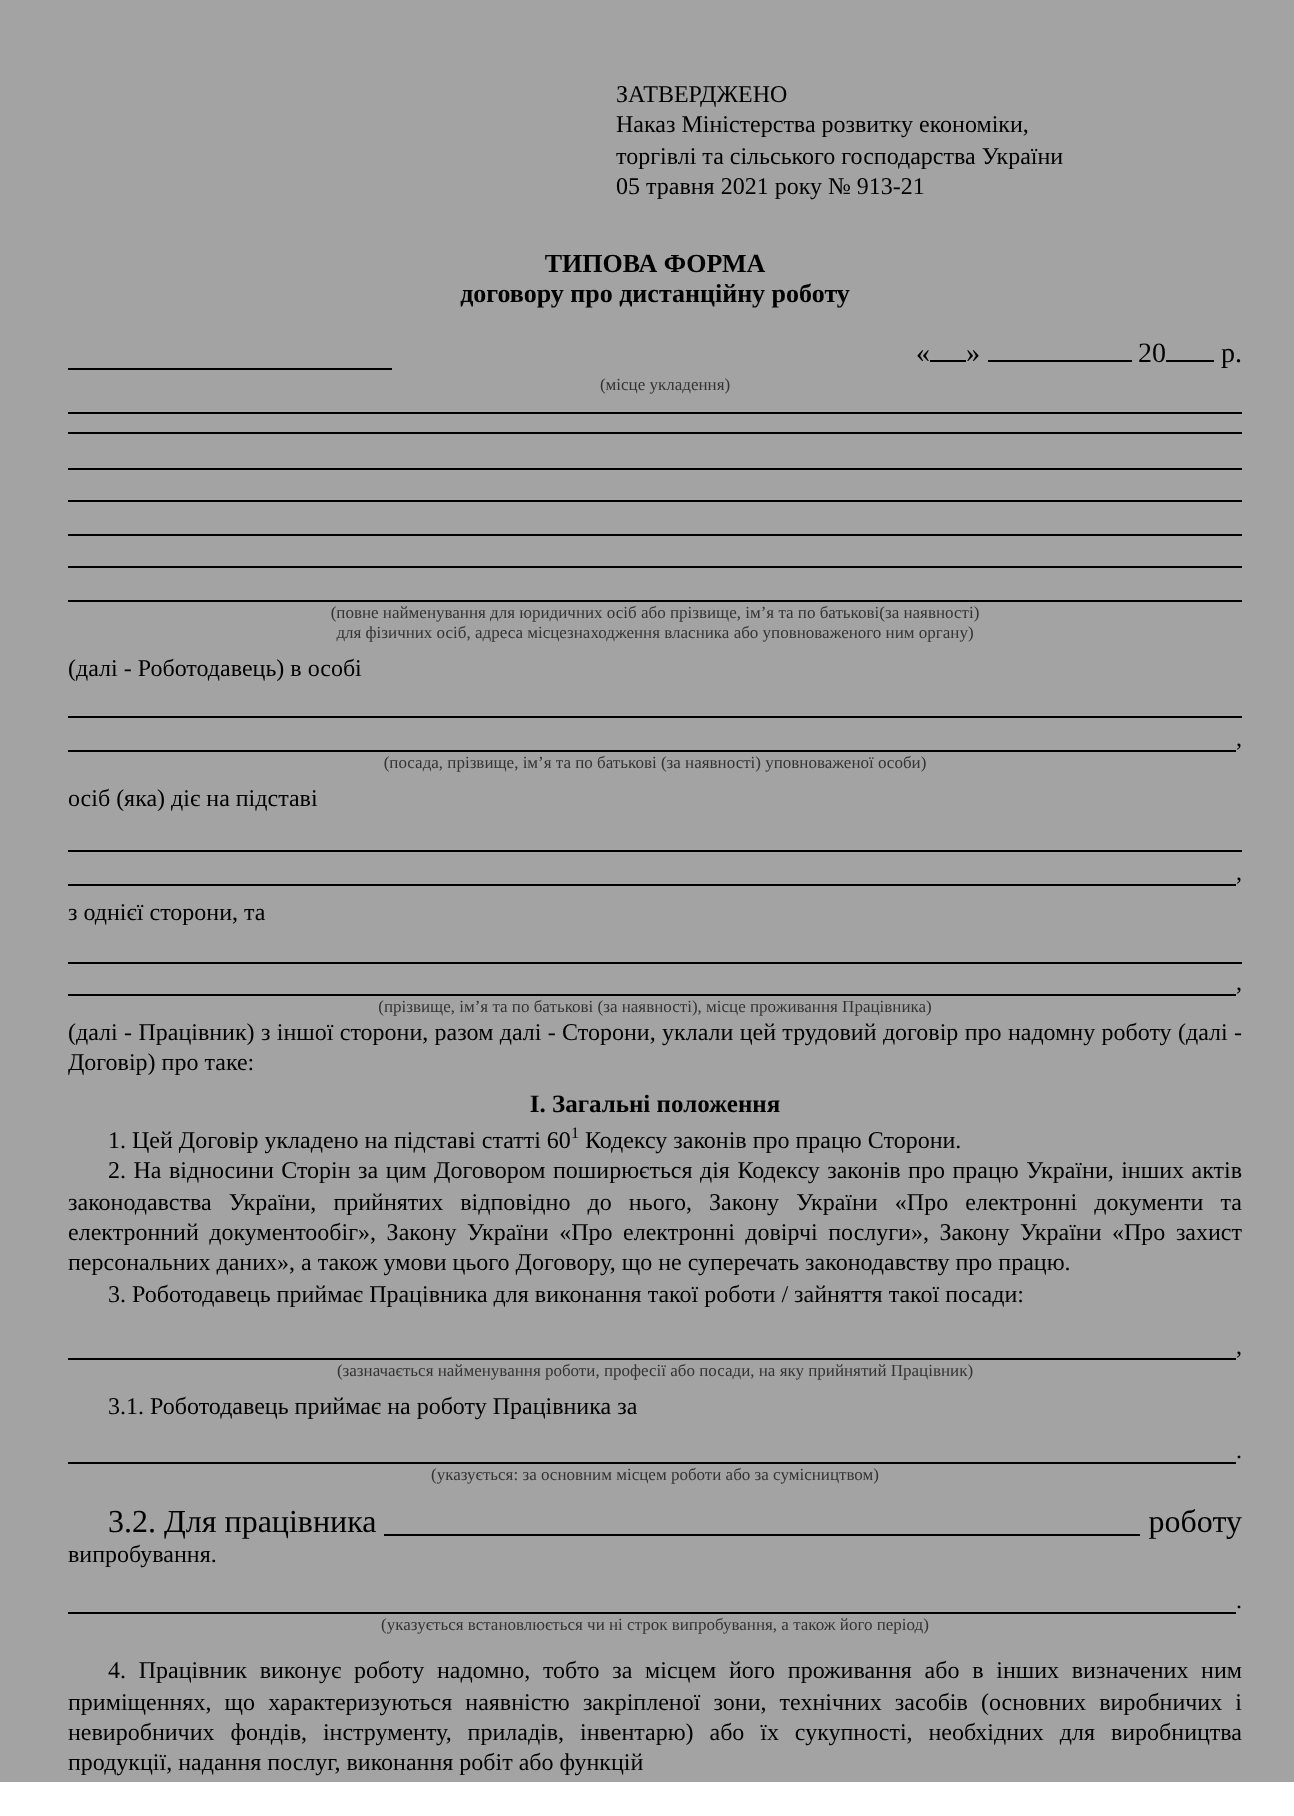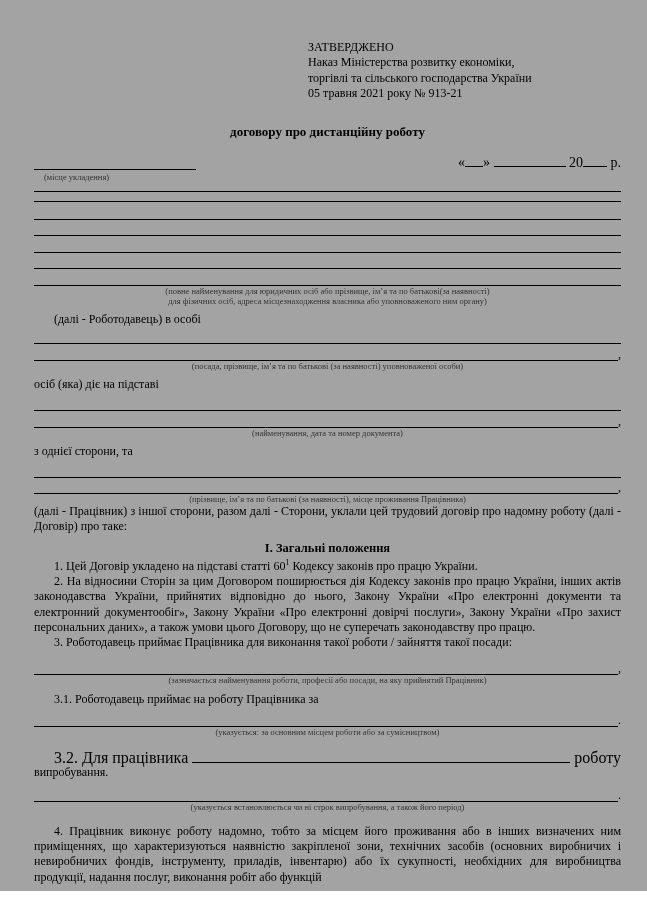--- a/index.html
+++ b/index.html
@@ -10,32 +10,32 @@
     box-sizing:border-box; padding:0 26px 0 34px;
   }
   .t12 { font-size:12px; line-height:15.3px; }
   .approval { margin-left:274px; padding-top:40px; }
   .title-block { text-align:center; font-weight:bold; font-size:13px; line-height:15px; margin-top:23px; }
   .daterow { display:flex; justify-content:space-between; align-items:flex-end; margin-top:14px; height:17px; }
   .place-ul { width:162px; height:15px; border-bottom:1.4px solid #000; }
   .datefill { font-size:14px; line-height:15px; white-space:nowrap; }
   .blank { display:inline-block; border-bottom:1.2px solid #000; height:12px; }
   .b-day { width:18px; } .b-month { width:72px; } .b-year { width:24px; }
-  .cap { font-size:8.5px; line-height:10.5px; color:#333; }
+  .cap { font-size:8.5px; line-height:10.5px; color:#333;text-align:center; }
   .cap-left { margin:2px 0 0 10px; }
   .cap-center { text-align:center; }
   .ruled div { border-bottom:1.3px solid #000; }
   .ruled div:nth-child(1){height:8px}
   .ruled div:nth-child(2){height:9px}
   .ruled div:nth-child(3){height:17px}
   .ruled div:nth-child(4){height:15px}
   .ruled div:nth-child(5){height:16px}
   .ruled div:nth-child(6){height:15px}
   .ruled div:nth-child(7){height:16px}
-  .mt4 { margin-top:0;font-family:Liberation Serif, serif; } .mt5 { margin-top:5px;margin-left:20px; } .mt6 { margin-top:6px; }
+  .mt4 { margin-top:0;font-family:Liberation Serif, serif; } .mt5 { margin-top:5px; } .mt6 { margin-top:6px; }
   .fl { border-bottom:1.3px solid #000; }
   .flrow { display:flex; align-items:flex-end; }
   .flrow .fl { flex:1; }
   .flrow .pm { font-size:12px; line-height:13px; flex:0 0 auto; }
   .wl1 { height:16px; }
   .wrow { height:17px; }
   .body-p { font-size:12px; line-height:15.3px; text-align:justify; }
   .ind { text-indent:20px; }
   .heading { text-align:center; font-weight:bold; font-size:12.5px; line-height:15px; margin-top:6px; }
   sup.s { font-size:8px; line-height:0; vertical-align:super; }
@@ -50,20 +50,21 @@
 <div class="page">
 
   <div class="approval t12">
     <div>ЗАТВЕРДЖЕНО</div>
     <div>Наказ Міністерства розвитку економіки,</div>
     <div>торгівлі та сільського господарства України</div>
     <div>05 травня 2021 року № 913-21</div>
   </div>
 
   <div class="title-block">
+    <div>ТИПОВА ФОРМА</div>
     <div>договору про дистанційну роботу</div>
   </div>
 
   <div class="daterow">
     <div class="place-ul"></div>
     <div class="datefill"><span>«</span><span class="blank b-day"></span><span>»</span> <span class="blank b-month"></span> <span>20</span><span class="blank b-year"></span> <span>р.</span></div>
   </div>
   <div class="cap cap-left">(місце укладення)</div>
 
   <div class="ruled">
@@ -85,35 +86,34 @@
     <span class="pm">,</span>
   </div>
   <div class="cap cap-center">(посада, прізвище, ім’я та по батькові (за наявності) уповноваженої особи)</div>
 
   <div class="body-p mt6">осіб (яка) діє на підставі</div>
   <div class="fl wrow"></div>
   <div class="flrow wrow">
     <div class="fl"></div>
     <span class="pm">,</span>
   </div>
-  <div class="cap cap-center">(найменування, дата та номер документа)</div>
 
   <div class="body-p mt6">з однієї сторони, та</div>
   <div class="fl wrow"></div>
   <div class="flrow" style="height:16px;">
     <div class="fl"></div>
     <span class="pm">,</span>
   </div>
   <div class="cap cap-center">(прізвище, ім’я та по батькові (за наявності), місце проживання Працівника)</div>
 
   <div class="body-p mt4">(далі - Працівник) з іншої сторони, разом далі - Сторони, уклали цей трудовий договір про надомну роботу (далі - Договір) про таке:</div>
 
   <div class="heading">I. Загальні положення</div>
 
-  <div class="body-p ind" style="margin-top:3px;"><span>1. Цей Договір укладено на підставі статті 60</span><sup class="s">1</sup><span> Кодексу законів про працю України.</span></div>
+  <div class="body-p ind" style="margin-top:3px;"><span>1. Цей Договір укладено на підставі статті 60</span><sup class="s">1</sup><span> Кодексу законів про працю Сторони.</span></div>
 
   <div class="body-p ind">2. На відносини Сторін за цим Договором поширюється дія Кодексу законів про працю України, інших актів законодавства України, прийнятих відповідно до нього, Закону України «Про електронні документи та електронний документообіг», Закону України «Про електронні довірчі послуги», Закону України «Про захист персональних даних», а також умови цього Договору, що не суперечать законодавству про працю.</div>
 
   <div class="body-p ind">3. Роботодавець приймає Працівника для виконання такої роботи / зайняття такої посади:</div>
   <div class="flrow" style="height:25px;">
     <div class="fl"></div>
     <span class="pm">,</span>
   </div>
   <div class="cap cap-center">(зазначається найменування роботи, професії або посади, на яку прийнятий Працівник)</div>
 

